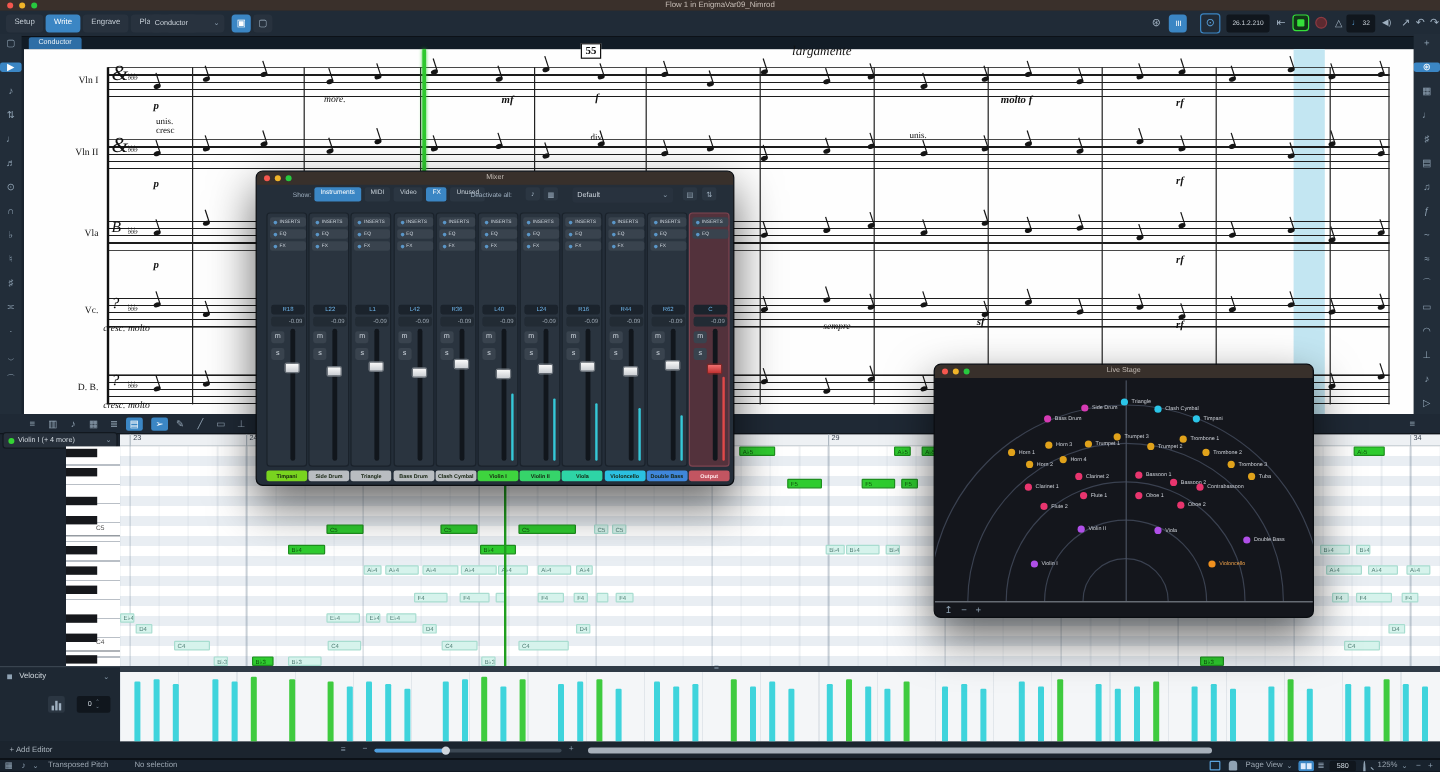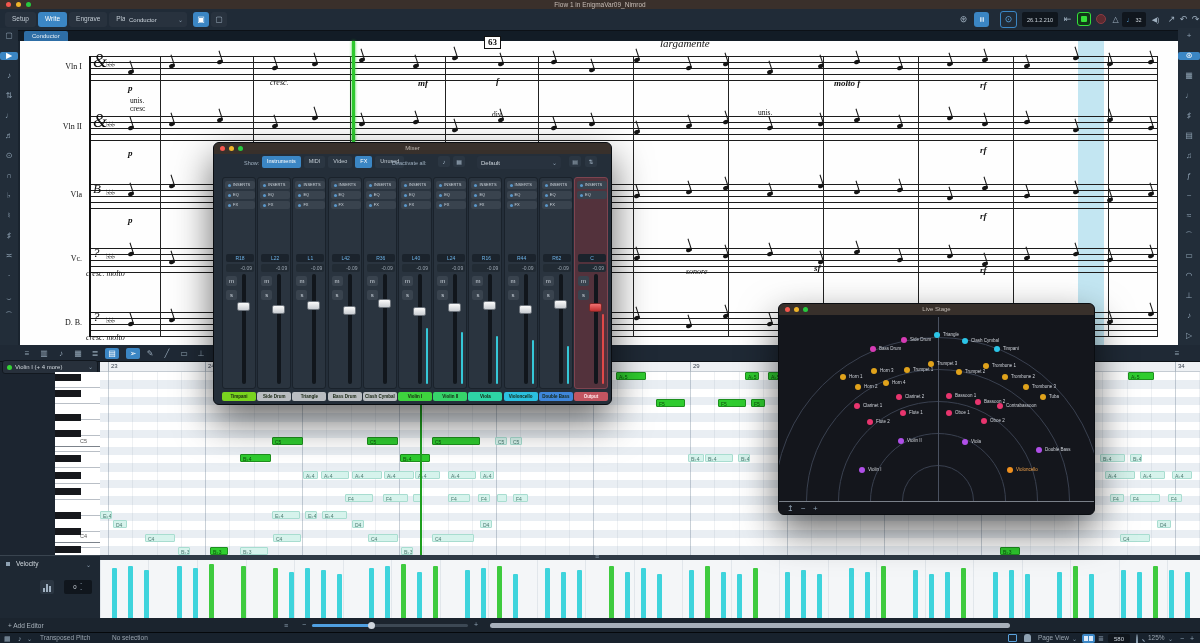--- a/index.html
+++ b/index.html
@@ -611,38 +611,38 @@
       </div>
       <div class="abs snote" style="left:1073px;top:314px">
         <i></i>
       </div>
       <div class="abs snote" style="left:1107px;top:320px">
         <i></i>
       </div>
       <div class="abs snote" style="left:1148px;top:312px">
         <i></i>
       </div>
-      <div class="abs mark barnum" style="left:484px;top:36px">63</div>
+      <div class="abs mark barnum" style="left:484px;top:36px">55</div>
       <div class="abs mark tempo" style="left:660px;top:38px">largamente</div>
       <div class="abs mark dyn" style="left:128px;top:84px">p</div>
-      <div class="abs mark expr" style="left:270px;top:79px">cresc.</div>
+      <div class="abs mark expr" style="left:270px;top:79px">more.</div>
       <div class="abs mark dyn" style="left:418px;top:79px">mf</div>
       <div class="abs mark dyn" style="left:496px;top:77px">f</div>
       <div class="abs mark dyn" style="left:834px;top:79px">molto f</div>
       <div class="abs mark dyn" style="left:980px;top:81px">rf</div>
       <div class="abs mark txt" style="left:130px;top:97px">unis.</div>
       <div class="abs mark txt" style="left:130px;top:105px">cresc</div>
       <div class="abs mark txt" style="left:492px;top:111px">div.</div>
       <div class="abs mark txt" style="left:758px;top:109px">unis.</div>
       <div class="abs mark dyn" style="left:128px;top:149px">p</div>
       <div class="abs mark dyn" style="left:980px;top:146px">rf</div>
       <div class="abs mark dyn" style="left:128px;top:216px">p</div>
       <div class="abs mark dyn" style="left:980px;top:212px">rf</div>
       <div class="abs mark expr" style="left:86px;top:270px">cresc. molto</div>
-      <div class="abs mark expr" style="left:686px;top:268px">sonore</div>
+      <div class="abs mark expr" style="left:686px;top:268px">sempre</div>
       <div class="abs mark dyn" style="left:814px;top:264px">sf</div>
       <div class="abs mark dyn" style="left:980px;top:266px">rf</div>
       <div class="abs mark expr" style="left:86px;top:334px">cresc. molto</div>
       <div class="abs playhead" style="left:352px;top:41px;height:304px"></div>
     </div>
 
   <div class="abs ed-header">
     <div id="edIcons">
         <div class="eic" style="left:20px">≡</div>
         <div class="eic" style="left:37px">▥</div>

